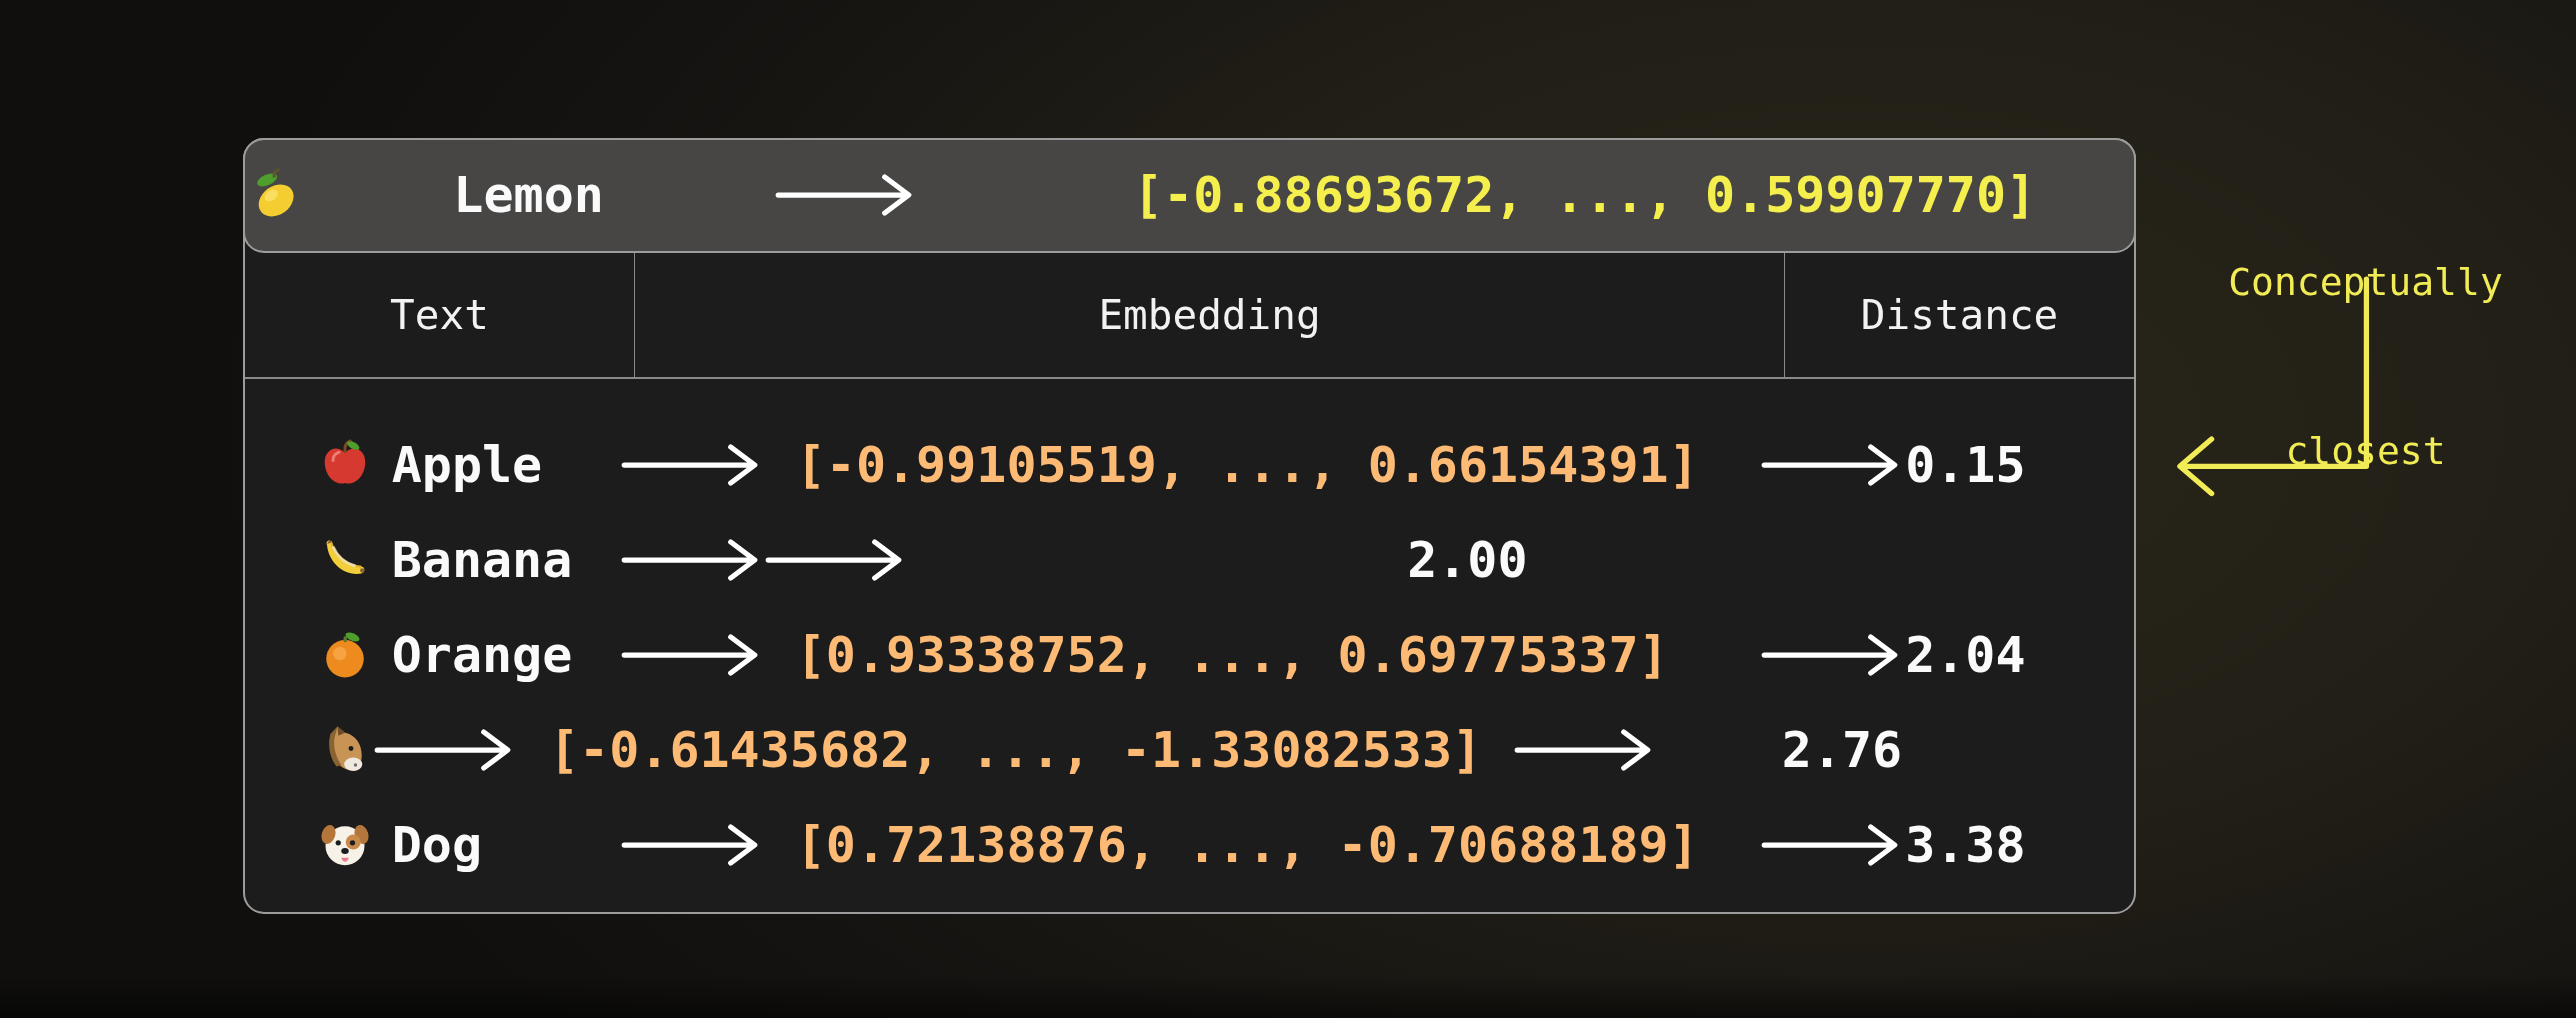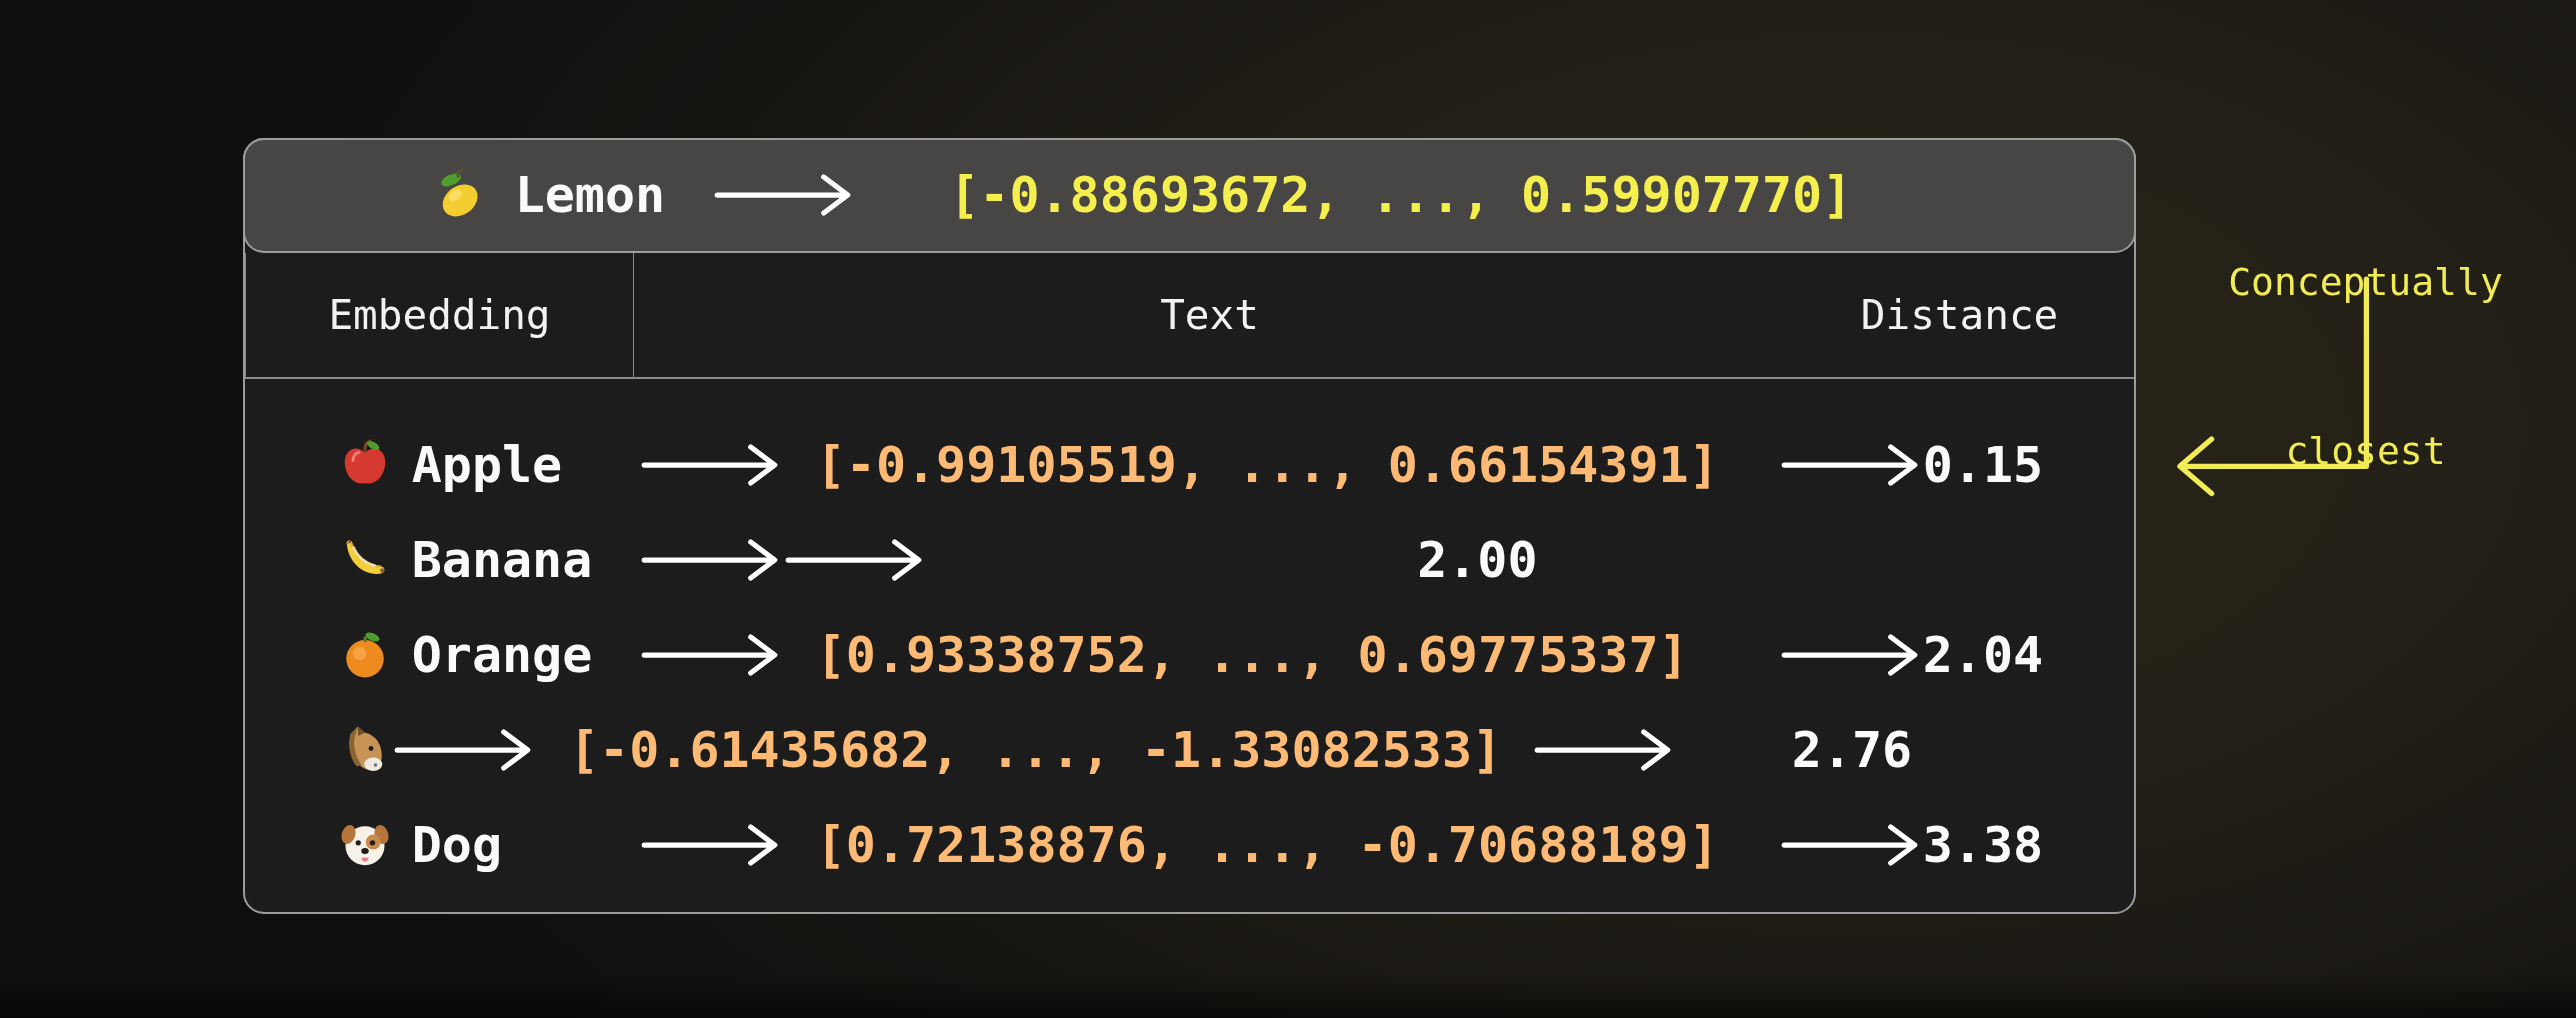--- a/index.html
+++ b/index.html
@@ -27,21 +27,21 @@
     border-radius: 21px;
   }
 
   .query-bar {
     box-sizing: border-box;
     margin: -2.3px -2.3px 0 -2.3px;
     width: calc(100% + 4.5px); height: 115px;
     background: #474645;
     border: 2.3px solid #9c9c9c;
     border-radius: 21px;
-    display: flex; align-items: center; justify-content: center;
+    display: flex; align-items: center; justify-content: space-between;
     padding-right: 98px;
   }
   .query-bar .q-icon { width: 59px; height: 59px; margin-right: 27px; display: inline-flex; }
   .query-bar .q-label {
     color: #fafafa; font-size: 50px; font-weight: bold; margin-right: 47px; white-space: pre;
   }
   .query-bar .q-arrow { margin-right: 53px; display: inline-flex; }
   .query-bar .q-embedding {
     color: #f5ef4e; font-size: 50px; font-weight: bold; white-space: pre; margin-left: 40px;
   }
@@ -57,21 +57,20 @@
     display: flex; align-items: center; justify-content: center;
     color: #f2f2f2; font-size: 41px; font-weight: 400; letter-spacing: 0;
   }
   .col-headers .col-cell.mid { border-left: 1.5px solid #8a8a8a; border-right: 1.5px solid #8a8a8a; }
 
   .t-body { padding-top: 39px; }
   .t-row {
     height: 95px;
     display: flex; align-items: center;
     padding-left: 73px;
-    margin-left: 20px;
   }
   .t-row .r-icon { width: 54px; height: 54px; display: inline-flex; flex: none; }
   .t-row .r-label {
     width: 227px; margin-left: 19.7px; flex: none;
     color: #fafafa; font-size: 50px; font-weight: bold; white-space: pre;
   }
   .t-row .r-arrow1 { width: 144px; flex: none; display: inline-flex; }
   .t-row .r-embedding {
     width: 963px; margin-left: 33px; flex: none;
     color: #fdba74; font-size: 50px; font-weight: bold; white-space: pre;
@@ -112,22 +111,22 @@
       <span class="q-label">Lemon</span>
       <span class="q-arrow">
         <svg class="arrow-svg" width="144" height="48" viewBox="0 0 190 64">
           <path d="M6 32 H176 M148 8 L180 32 L148 56" stroke="#ffffff" stroke-width="7" fill="none" stroke-linecap="round" stroke-linejoin="round"></path>
         </svg>
       </span>
       <span class="q-embedding">[-0.88693672, ..., 0.59907770]</span>
     </div>
 
     <div class="col-headers">
+      <div class="col-cell">Text</div>
       <div class="col-cell mid">Embedding</div>
-      <div class="col-cell">Text</div>
       <div class="col-cell">Distance</div>
     </div>
 
     <div class="t-body">
         <div class="t-row">
     <span class="r-icon">
             <svg viewBox="0 0 72 72" width="100%" height="100%">
               <path d="M36 20 C26 8 8 14 9 34 C10 52 24 64 36 60 C48 64 62 52 63 34 C64 14 46 8 36 20 Z" fill="#d6392f"></path>
               <path d="M36 18 C35 11 38 6 43 4" stroke="#7a4a21" stroke-width="4" fill="none" stroke-linecap="round"></path>
               <ellipse cx="47" cy="10" rx="9" ry="4.5" fill="#4f9d2d" transform="rotate(28 47 10)"></ellipse>

